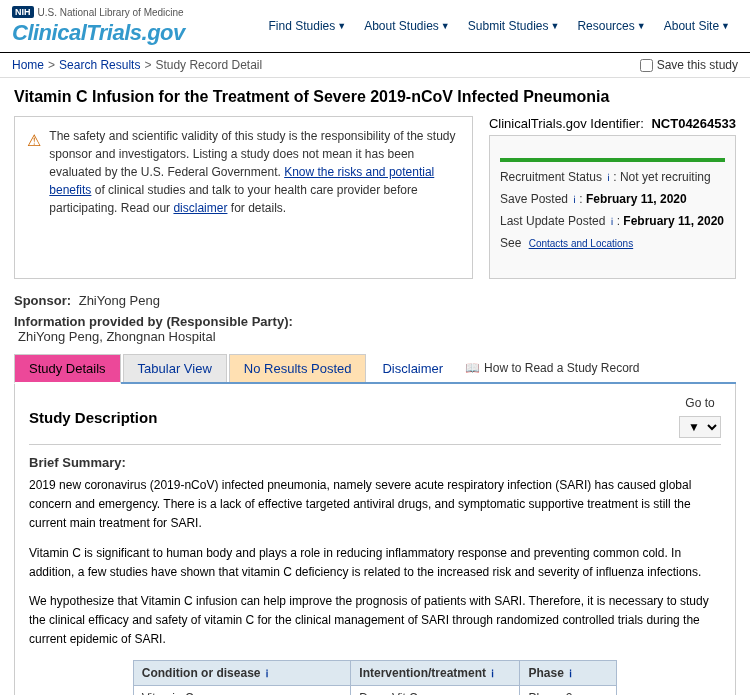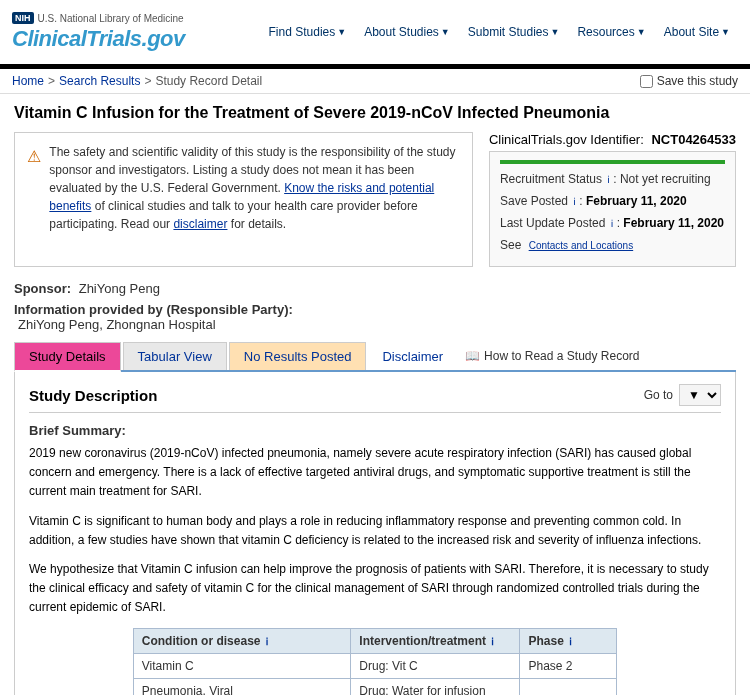--- a/index.html
+++ b/index.html
@@ -1,19 +1,19 @@
 <!DOCTYPE html>
 <html><head>
   <meta charset="utf-8">
   <style>
     * { box-sizing: border-box; margin: 0; padding: 0; }
     body { font-family: Arial, Helvetica, sans-serif; font-size: 13px; color: #333; background: #fff; width: 750px; }
 
     
-    #header { background: #fff; border-bottom: 5px solid #000000; padding: 12px 12px; display: flex; align-items: center; justify-content: space-between; }
+    #header { background: #fff; border-bottom: 1px solid #000000; padding: 6px 12px; display: flex; align-items: center; justify-content: space-between; }
     #header-left { display: flex; flex-direction: column; }
     #nih-logo { font-size: 10px; color: #333; display: flex; align-items: center; gap: 4px; margin-bottom: 2px; }
     #nih-badge { background: #003366; color: #fff; font-size: 9px; font-weight: bold; padding: 1px 3px; border-radius: 2px; }
     #nlm-text { font-size: 10px; color: #555; }
     #site-title { font-size: 22px; color: #003366; font-weight: bold; font-style: italic; letter-spacing: -0.5px; }
     #site-title span { color: #3399cc; }
 
     #nav { display: flex; align-items: center; gap: 2px; }
     .nav-item { color: #003366; font-size: 12px; font-weight: normal; padding: 4px 8px; cursor: pointer; display: flex; align-items: center; gap: 2px; text-decoration: none; white-space: nowrap; }
     .nav-arrow { font-size: 9px; color: #003366; }
@@ -36,21 +36,21 @@
     #content-layout { display: flex; gap: 16px; margin-bottom: 14px; }
 
     
     #warning-box { border: 1px solid #ccc; padding: 10px 12px; font-size: 12px; line-height: 1.5; flex: 1; display: flex; gap: 8px; }
     #warning-icon { color: #cc6600; font-size: 16px; flex-shrink: 0; margin-top: 2px; }
     #warning-text a { color: #003399; text-decoration: underline; cursor: pointer; }
 
     
     #identifier-box { min-width: 240px; }
     #identifier-label { font-size: 13px; color: #000; margin-bottom: 4px; }
-    #identifier-panel { border: 1px solid #ccc; padding: 8px 10px; background: #f9f9f9; }
+    #identifier-panel { border: 1px solid #ccc; padding: 22px 10px; background: #f9f9f9; }
     .id-row { font-size: 12px; margin-bottom: 4px; line-height: 1.5; }
     .id-row .info-icon { color: #003399; font-size: 10px; cursor: pointer; }
     .id-row .status-val { color: #333; }
     .id-row .bold-val { font-weight: bold; color: #000; }
     #green-bar { height: 4px; background: #2aa02a; margin-bottom: 6px; }
     .contacts-link { color: #003399; text-decoration: underline; cursor: pointer; font-size: 10px; }
 
     
     #sponsor-section { margin-bottom: 10px; font-size: 13px; }
     .info-label { font-weight: bold; }
@@ -63,21 +63,21 @@
     .tab.warning-tab { background: #ffe0b2; border-color: #ccc; color: #003399; }
     .tab-disclaimer { padding: 6px 14px; font-size: 13px; cursor: pointer; color: #003399; text-decoration: none; background: none; border: none; }
     .tab-howto { display: flex; align-items: center; gap: 4px; padding: 6px 8px; font-size: 12px; cursor: pointer; color: #333; border: none; background: none; }
     .tab-howto-icon { color: #555; font-size: 12px; }
 
     
     #study-content { border: 1px solid #ccc; border-top: none; padding: 12px 14px; }
 
     #section-header { display: flex; align-items: center; justify-content: space-between; border-bottom: 1px solid #ccc; padding-bottom: 6px; margin-bottom: 10px; }
     #section-title { font-size: 15px; font-weight: bold; color: #000; }
-    #goto-control { display: flex; align-items: center; gap: 6px; font-size: 12px; }
+    #goto-control { display: flex; align-items: center; gap: 6px; font-size: 12px; flex-direction: column; }
     #goto-label { color: #333; }
     #goto-select { border: 1px solid #ccc; padding: 2px 4px; font-size: 12px; background: #f5f5f5; cursor: pointer; }
 
     .summary-label { font-weight: bold; font-size: 13px; margin-bottom: 6px; }
     .summary-text { font-size: 12px; line-height: 1.6; margin-bottom: 10px; color: #000000; }
 
     
     #conditions-table { width: 70%; border-collapse: collapse; margin: 10px auto 16px; font-size: 12px; }
     #conditions-table th { background: #dde8f0; border: 1px solid #aabbd0; padding: 5px 8px; text-align: left; font-weight: bold; }
     #conditions-table td { border: 1px solid #aabbd0; padding: 5px 8px; vertical-align: top; }

